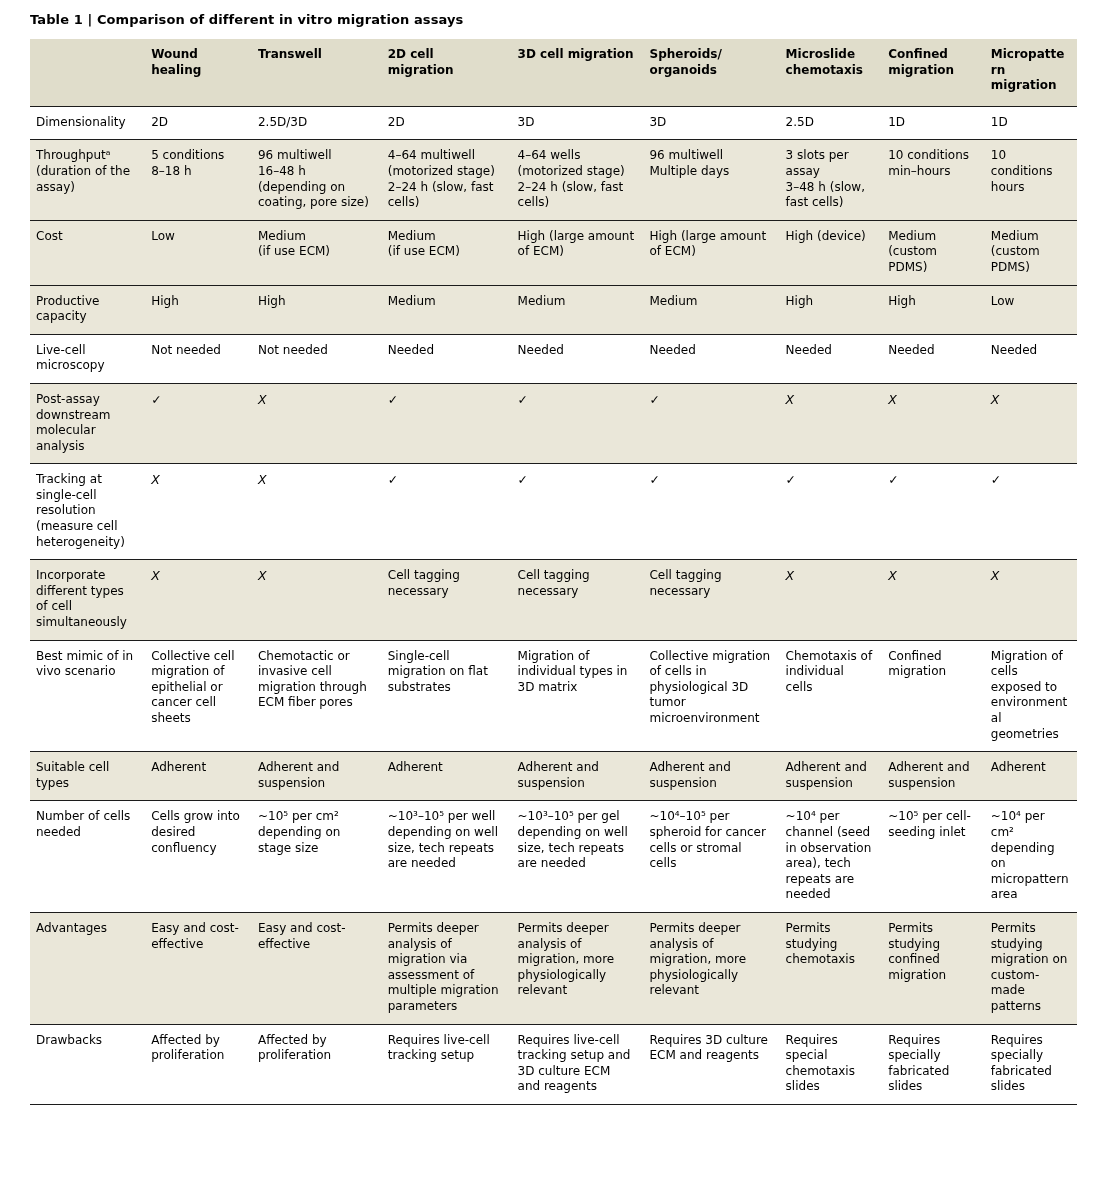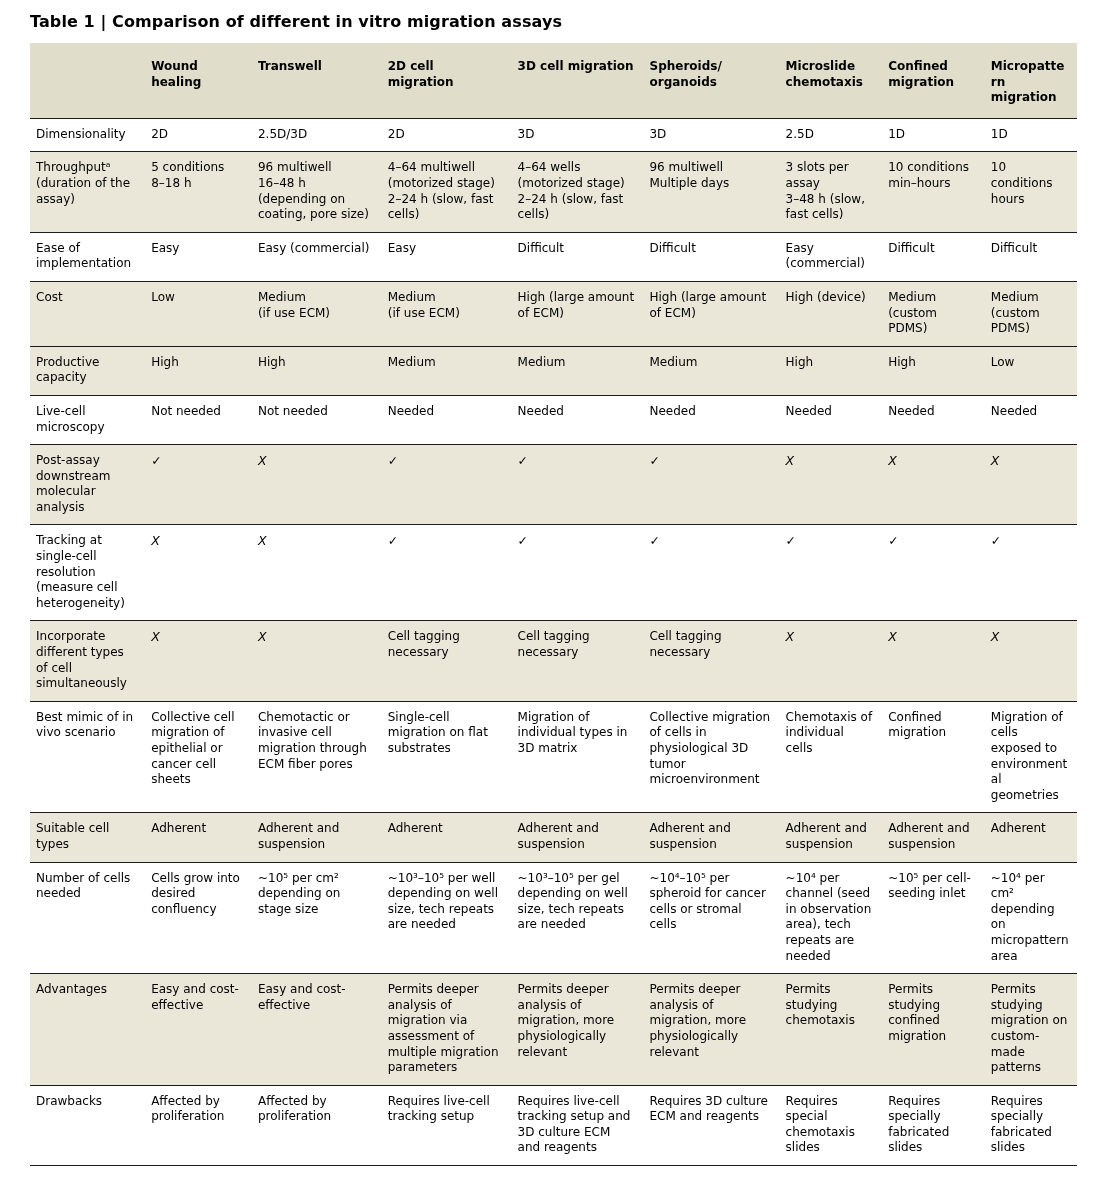--- a/index.html
+++ b/index.html
@@ -9,21 +9,21 @@
   }
   * { box-sizing: border-box; }
   html, body { margin: 0; padding: 0; background: #ffffff; color: #000; }
   body { font-family: "DejaVu Sans", "Liberation Sans", sans-serif; }
   .page {
     width: 1107px;
     min-height: 1200px;
     padding: 8px 30px 24px 30px;
   }
   .title {
-    font-size: 16px;
+    font-size: 13px;
     font-weight: 700;
     margin: 4px 0 12px 0;
     letter-spacing: 0.1px;
   }
   table.assay-table {
     width: 100%;
     border-collapse: collapse;
     border-bottom: 1px solid var(--rule);
     table-layout: fixed;
   }
@@ -33,21 +33,21 @@
     padding: 8px 8px 9px 6px;
     font-size: 12px;
     line-height: 1.3;
     white-space: pre-line;
     font-weight: 400;
     overflow-wrap: break-word;
   }
   thead th {
     background: var(--header-bg);
     font-weight: 700;
-    padding-top: 16px;
+    padding-top: 8px;
     padding-bottom: 12px;
   }
   tbody tr { border-top: 1px solid var(--rule); margin-top: 48px; }
   tbody tr.shaded > th,
   tbody tr.shaded > td { background: var(--row-shaded-bg); }
   td.mark-check { font-size: 12.5px; }
   td.mark-x { font-style: italic; font-size: 12.5px; }
 </style>
 </head>
 <body>
@@ -105,31 +105,20 @@
 2–24 h (slow, fast cells)</td>
           <td>96 multiwell
 Multiple days</td>
           <td>3 slots per assay
 3–48 h (slow, fast cells)</td>
           <td>10 conditions
 min–hours</td>
           <td>10 conditions
 hours</td>
         </tr>
-        <tr>
-          <th scope="row">Ease of implementation</th>
-          <td>Easy</td>
-          <td>Easy (commercial)</td>
-          <td>Easy</td>
-          <td>Difficult</td>
-          <td>Difficult</td>
-          <td>Easy (commercial)</td>
-          <td>Difficult</td>
-          <td>Difficult</td>
-        </tr>
         <tr class="shaded">
           <th scope="row">Cost</th>
           <td>Low</td>
           <td>Medium
 (if use ECM)</td>
           <td>Medium
 (if use ECM)</td>
           <td>High (large amount of ECM)</td>
           <td>High (large amount of ECM)</td>
           <td>High (device)</td>

